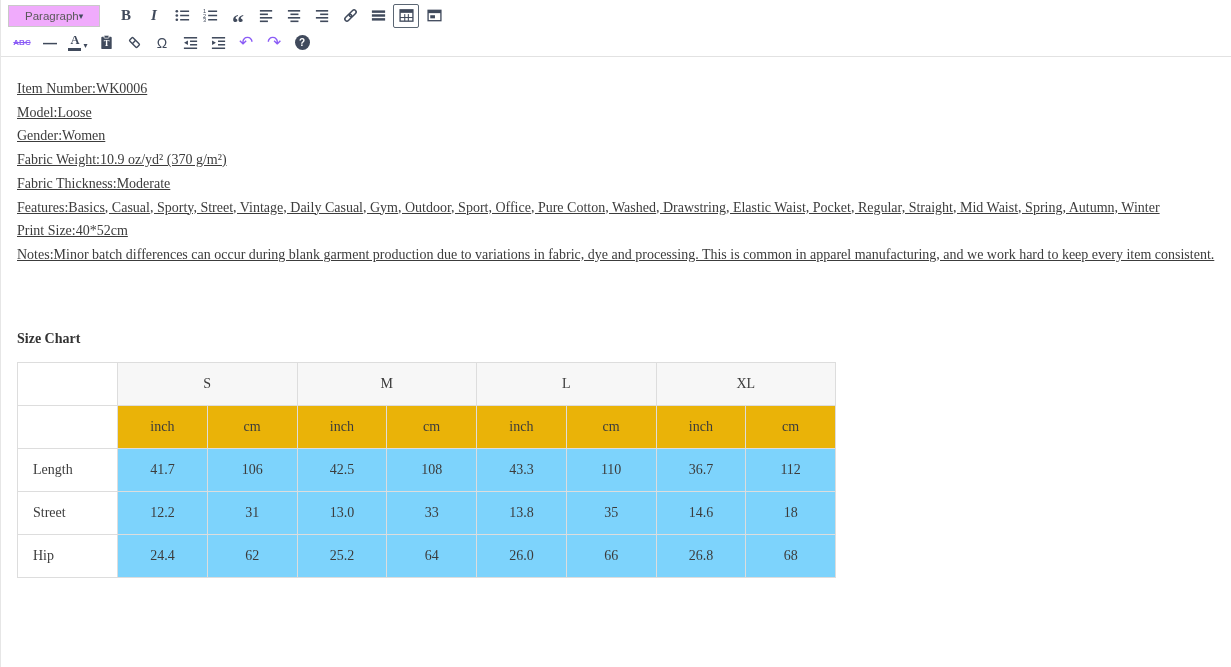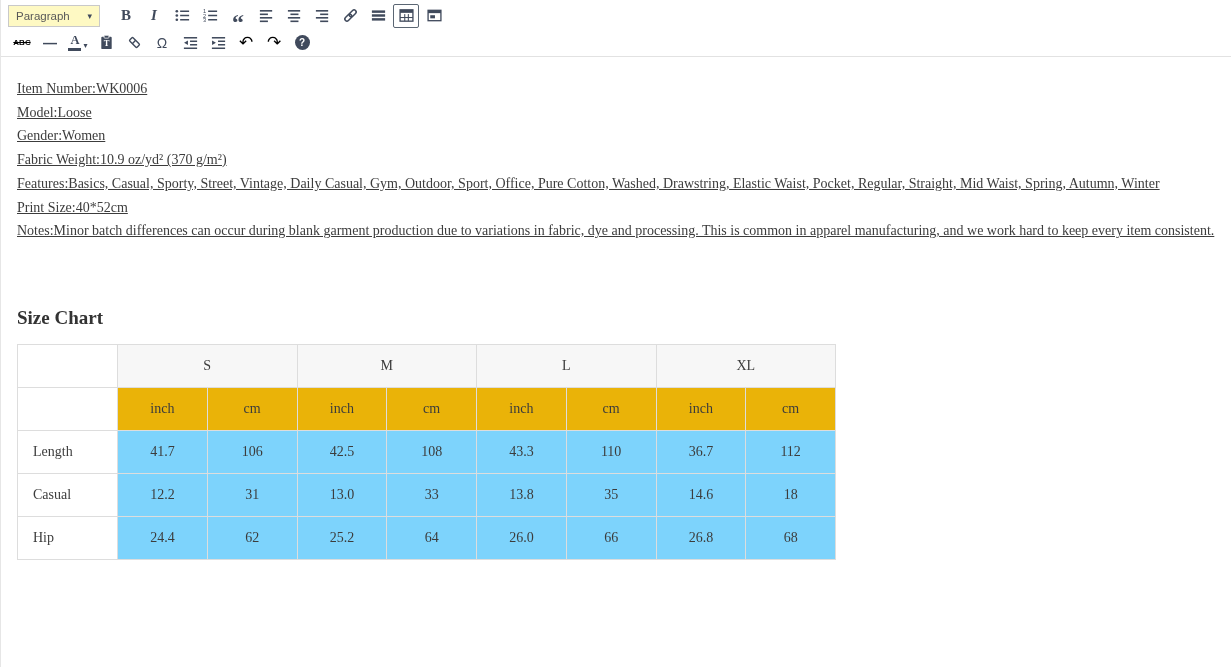--- a/index.html
+++ b/index.html
@@ -13,40 +13,40 @@
   
   .toolbar { padding:2px 6px 0 7px; border-bottom:1px solid #e2e2e2; background:#fff; }
   .tb-row { display:flex; align-items:center; height:27px; }
   .tb-btn {
     display:flex; align-items:center; justify-content:center;
     width:26px; height:24px; margin:0 1px; padding:0;
     background:none; border:1px solid transparent; border-radius:2px;
     color:#404a5c; cursor:pointer; font-family:"Liberation Sans",sans-serif;
   }
   .tb-btn.active { border-color:#5b6673; }
-  .tb-btn.disabled { color:#000000; }
+  .tb-btn.disabled { color:#8b5cf6; }
   .glyph { display:flex; align-items:center; justify-content:center; }
   .glyph svg { display:block; }
   .tcaret { font-size:8px; margin-left:2px; position:relative; top:3px; color:#404a5c; }
   .para-select {
     display:flex; align-items:center; justify-content:space-between;
-    width:92px; height:22px; margin-right:12px; padding:0 7px;
-    border:1px solid #c9c9c9; background:#fef9c3; cursor:pointer;
+    width:92px; height:22px; margin-right:12px; padding:0 16px;
+    border:1px solid #c9c9c9; background:#f0abfc; cursor:pointer;
   }
   .para-select .lbl { font-size:11.5px; color:#595959; }
   .para-select .caret { font-size:9px; color:#404a5c; }
 
   
   .content {
     padding:20px 10px 0 16px;
     font-family:"Liberation Serif","DejaVu Serif",serif;
     color:#3c3c3c; cursor:text;
   }
   .content p { margin:0; font-size:14px; line-height:23.7px;text-decoration:underline; }
-  .heading { font-size:19px; font-weight:bold; color:#333; margin:64px 0 0 0; }
+  .heading { font-size:14px; font-weight:bold; color:#333; margin:64px 0 0 0; }
 
   
   table.size-table {
     border-collapse:collapse; width:819px; table-layout:fixed;
     margin-top:15px; font-size:14px;
   }
   .size-table th, .size-table td {
     border:1px solid #ddd; height:43px; text-align:center;
     font-weight:normal; color:#3c3c3c; padding:0;
   }
@@ -258,20 +258,21 @@
         </button>
       </div>
   </div>
 
   <div class="content">
     <div id="lines">
         <p>Item Number:WK0006</p>
         <p>Model:Loose</p>
         <p>Gender:Women</p>
         <p>Fabric Weight:10.9 oz/yd² (370 g/m²)</p>
+        <p>Fabric Thickness:Moderate</p>
         <p>Features:Basics, Casual, Sporty, Street, Vintage, Daily Casual, Gym, Outdoor, Sport, Office, Pure Cotton, Washed, Drawstring, Elastic Waist, Pocket, Regular, Straight, Mid Waist, Spring, Autumn, Winter</p>
         <p>Print Size:40*52cm</p>
         <p>Notes:Minor batch differences can occur during blank garment production due to variations in fabric, dye and processing. This is common in apparel manufacturing, and we work hard to keep every item consistent.</p>
       </div>
     <h3 class="heading">Size Chart</h3>
     <table class="size-table">
       <colgroup>
           <col style="width:100px">
           <col span="8">
         </colgroup>
@@ -301,21 +302,21 @@
             <td class="val">41.7</td>
             <td class="val">106</td>
             <td class="val">42.5</td>
             <td class="val">108</td>
             <td class="val">43.3</td>
             <td class="val">110</td>
             <td class="val">36.7</td>
             <td class="val">112</td>
           </tr>
           <tr>
-            <td class="rowlabel">Casual</td>
+            <td class="rowlabel">Street</td>
             <td class="val">12.2</td>
             <td class="val">31</td>
             <td class="val">13.0</td>
             <td class="val">33</td>
             <td class="val">13.8</td>
             <td class="val">35</td>
             <td class="val">14.6</td>
             <td class="val">18</td>
           </tr>
           <tr>

